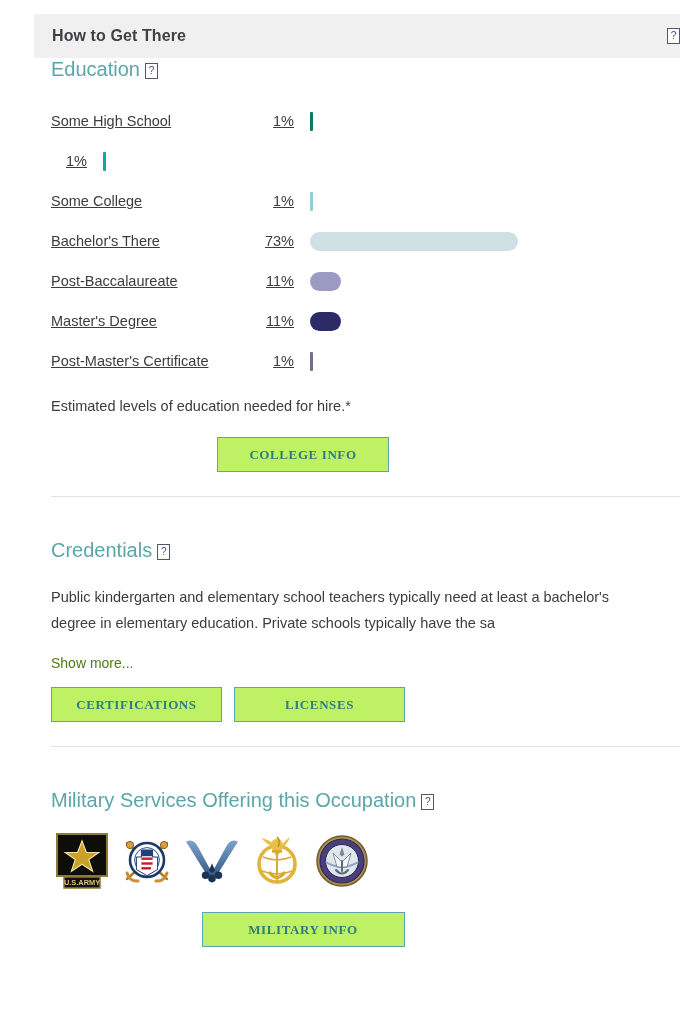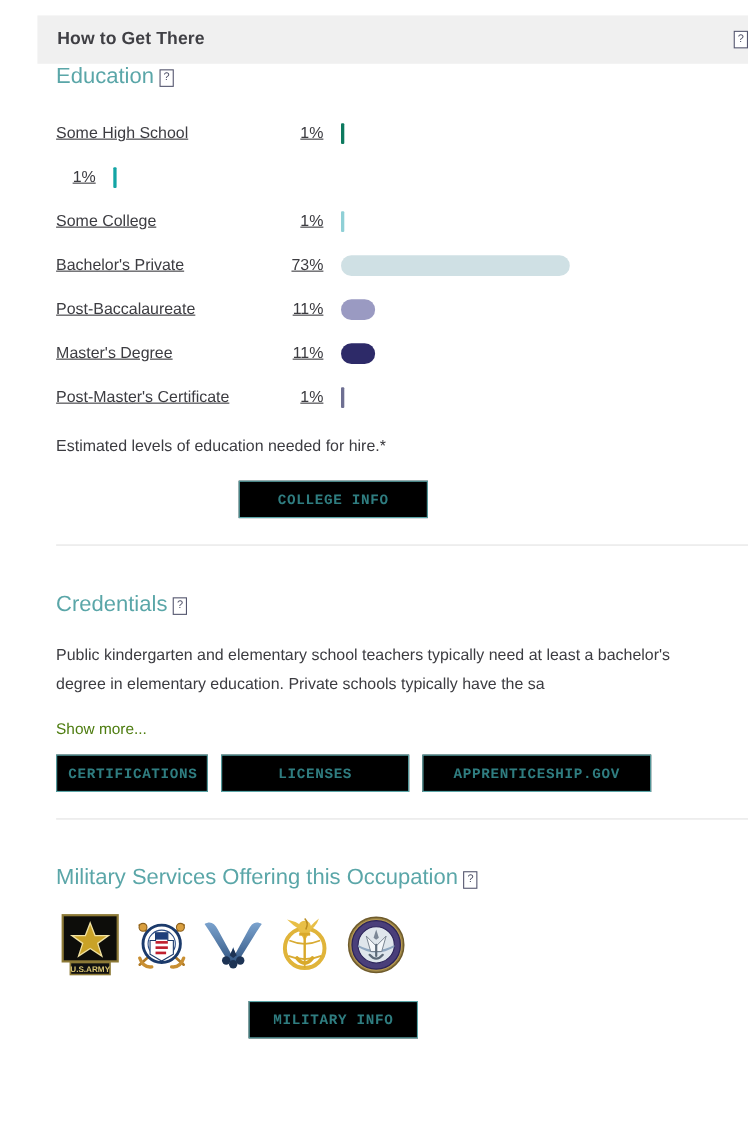--- a/index.html
+++ b/index.html
@@ -115,38 +115,38 @@
     padding-left: 35px;
     margin-top: 17px;
     font-size: 14.5px;
     color: #3c3c41;
   }
 
   
   .btn {
     display: inline-block;
     border: 1px solid #5aa6a8;
-    background: #000000;
+    background: #bef264;
     color: #2f7d80;
     font-size: 13px;
     font-weight: bold;
     letter-spacing: .6px;
     text-align: center;
     padding: 9px 10px 8px;
     box-sizing: border-box;
     cursor: pointer;
-    font-family: Liberation Mono, monospace;
+    font-family: Liberation Serif, serif;
   }
   .btn-row-center {
     margin-top: 23px;
     text-align: center;
     padding-right: 106px;
   }
   .btn-college { width: 172px; }
-  .btn-military { width: 154px; }
+  .btn-military { width: 203px; }
 
   .divider {
     margin: 24px 0 0 35px;
     height: 1px;
     background: #e2e2e2;
   }
 
   
   .cred-block { margin-top: 42px; }
   .cred-text {
@@ -164,21 +164,21 @@
     font-size: 14px;
     color: #4d7c0f;
     cursor: pointer;
   }
   .cred-btns {
     padding-left: 35px;
     margin-top: 16px;
     display: flex;
     gap: 12px;
   }
-  .btn-cert { width: 138px; text-align: center; }
+  .btn-cert { width: 171px; text-align: center; }
   .btn-lic  { width: 171px; }
   .btn-app  { width: 208px; }
 
   
   .mil-block { margin-top: 42px; }
   .mil-logos {
     padding-left: 35px;
     margin-top: 21px;
     display: flex;
     align-items: center;
@@ -220,21 +220,21 @@
           </div>
         </div>
         <div class="edu-row">
           <div class="edu-label">Some College</div>
           <div class="edu-pct">1%</div>
           <div class="edu-bar-wrap">
             <div class="edu-bar" style="background: rgb(143, 208, 214); width: 3px; border-radius: 1px; height: 19px;"></div>
           </div>
         </div>
         <div class="edu-row">
-          <div class="edu-label">Bachelor's Private</div>
+          <div class="edu-label">Bachelor's There</div>
           <div class="edu-pct">73%</div>
           <div class="edu-bar-wrap">
             <div class="edu-bar" style="background: rgb(207, 224, 228); width: 208px;"></div>
           </div>
         </div>
         <div class="edu-row">
           <div class="edu-label">Post-Baccalaureate</div>
           <div class="edu-pct">11%</div>
           <div class="edu-bar-wrap">
             <div class="edu-bar" style="background: rgb(154, 154, 194); width: 31px;"></div>
@@ -271,21 +271,20 @@
     </h2>
 
     <div class="cred-text">Public kindergarten and elementary school teachers typically need at least a bachelor's
 degree in elementary education. Private schools typically have the sa</div>
 
     <div class="show-more">Show more...</div>
 
     <div class="cred-btns">
         <button class="btn btn-cert">CERTIFICATIONS</button>
         <button class="btn btn-lic">LICENSES</button>
-        <button class="btn btn-app">APPRENTICESHIP.GOV</button>
       </div>
 
     <div class="divider"></div>
   </div>
 
   <div class="mil-block">
     <h2 class="sec-title">
       <span>Military Services Offering this Occupation</span><span class="help-icon">?</span>
     </h2>
 

